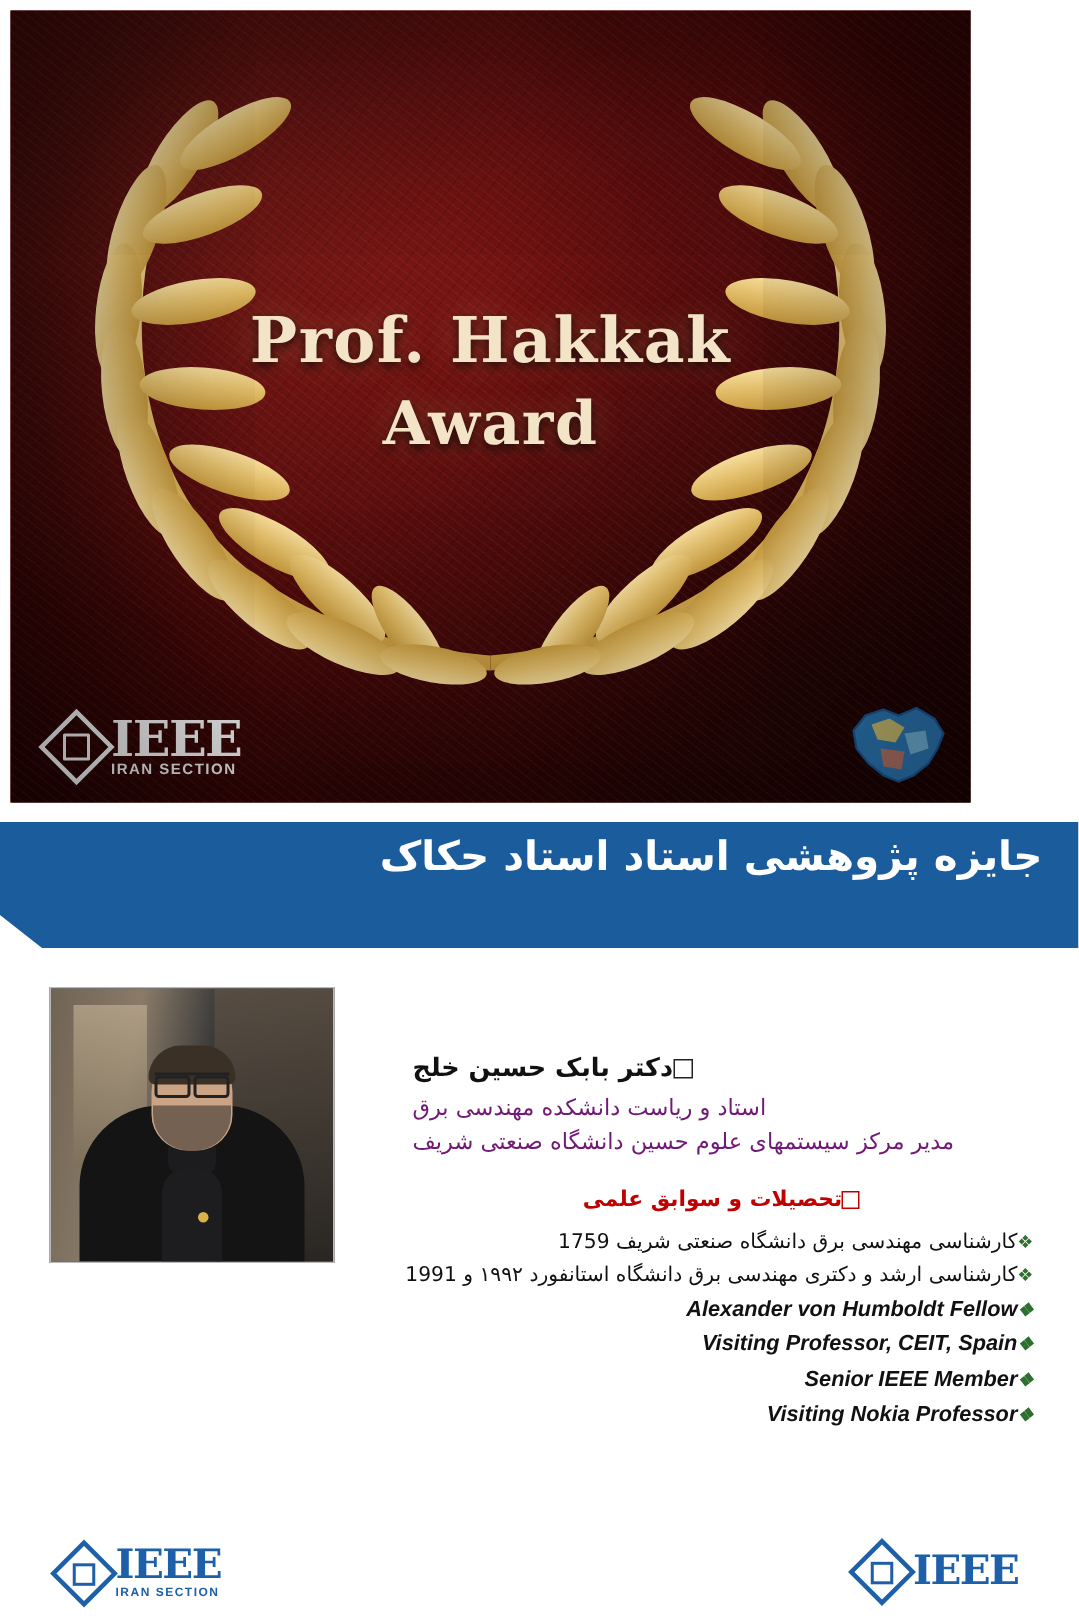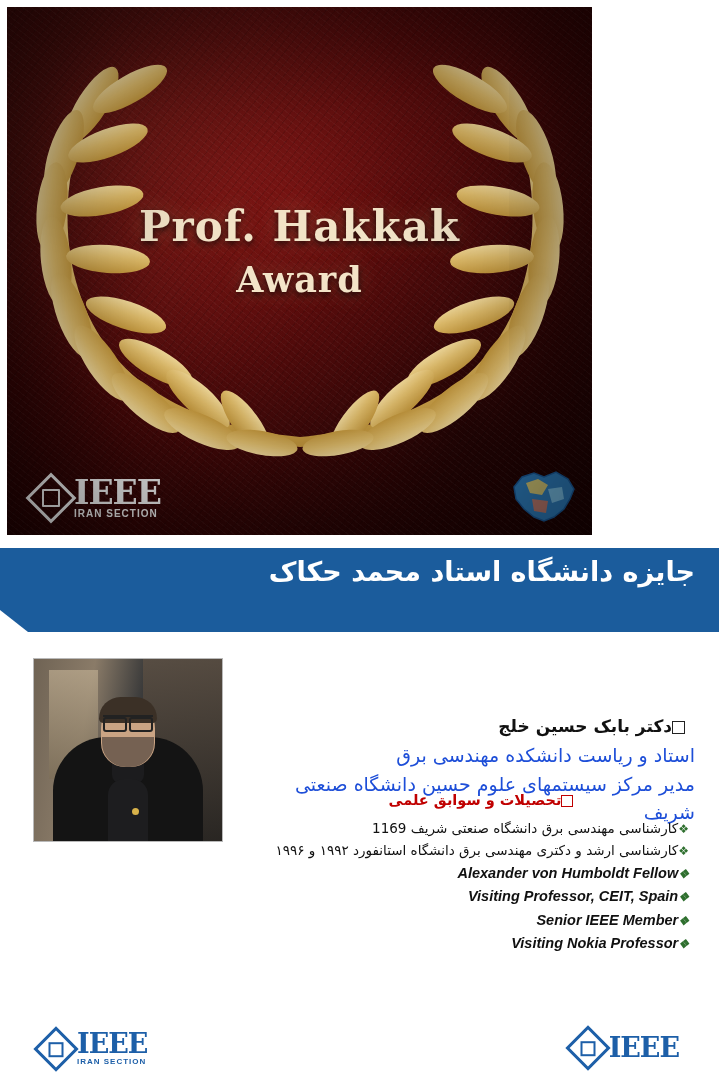--- a/index.html
+++ b/index.html
@@ -13,21 +13,21 @@
     font-family: "Liberation Sans", sans-serif;
     overflow: hidden;
     position: relative;
   }
 
   
   .banner {
     position: absolute;
     left: 7px;
     top: 7px;
-    width: 585px;
+    width: 640px;
     height: 528px;
     background:
       radial-gradient(ellipse at 50% 40%, #7e1212 0%, #5e0d0d 38%, #3d0707 68%, #240303 100%),
       linear-gradient(135deg, #4a0a0a 0%, #6b1010 40%, #2e0505 100%);
     overflow: hidden;
   }
   .banner .grain {
     position: absolute;
     inset: 0;
     background-image:
@@ -58,21 +58,21 @@
     top: 192px;
     text-align: center;
     font-family: "DejaVu Serif", "Liberation Serif", serif;
     font-weight: bold;
     color: #f3e4c8;
     font-size: 42px;
     line-height: 1.35;
     letter-spacing: 1px;
     text-shadow: 0 3px 7px rgba(0,0,0,0.75), 0 0 22px rgba(255,210,140,0.25);
   }
-  .award-title .l2 { display:block; font-size: 35px; }
+  .award-title .l2 { display:block; font-size: 40px; }
 
   
   .ieee-banner {
     position: absolute;
     left: 26px;
     bottom: 16px;
     display: flex;
     align-items: center;
     gap: 5px;
   }
@@ -200,42 +200,42 @@
     content:""; position:absolute; top:0; width:20px; height:11px;
     border:2px solid #222; border-radius:3px;
   }
   .photo .glasses::before { left:0; }
   .photo .glasses::after { right:0; }
   .photo .pin { position:absolute; left:52%; bottom:26px; width:7px; height:7px; background:#d8b24a; border-radius:50%; }
 
   .person-block {
     position: absolute;
     right: 24px;
-    top: 76px;
+    top: 62px;
     width: 420px;
-    text-align: right;
+    text-align: left;
     direction: rtl;
     font-family: "DejaVu Sans", "Liberation Sans", sans-serif;
   }
   .person-name {
     font-size: 17px;
     font-weight: bold;
     color: #111;
     margin-bottom: 5px;
   }
   .person-name .sq {
     display: inline-block;
     width: 11px; height: 11px;
     border: 1.6px solid #222;
     margin-right: 10px;
     vertical-align: middle;
   }
   .person-line {
-    font-size: 19px;
-    color: #1d4ed8;
+    font-size: 15px;
+    color: #701a75;
     line-height: 1.5;
   }
 
   .section-head {
     position: absolute;
     right: 24px;
     top: 152px;
     width: 420px;
     text-align: center;
     direction: rtl;
@@ -381,21 +381,21 @@
     <path d="M24 34 L40 36 L38 48 L26 46 Z" fill="#e07a5a" opacity="0.8"></path>
   </svg>
 
   <div class="vignette"></div>
 </div>
 
 <div class="header-band">
   <div class="bar"></div>
   <div class="notch"></div>
   <div class="bar2"></div>
-  <div class="header-title">جایزه دانشگاه استاد محمد حکاک</div>
+  <div class="header-title">جایزه پژوهشی استاد استاد حکاک</div>
 </div>
 
 <div class="content">
 
   <div class="photo">
     <div class="bg-l"></div>
     <div class="bg-r"></div>
     <div class="door"></div>
     <div class="suit"></div>
     <div class="neck"></div>
@@ -414,24 +414,24 @@
     <div class="person-line">استاد و ریاست دانشکده مهندسی برق</div>
     <div class="person-line">مدیر مرکز سیستمهای علوم حسین دانشگاه صنعتی شریف</div>
   </div>
 
   <div class="section-head">
     <span class="sq"></span><span>تحصیلات و سوابق علمی</span>
   </div>
 
   <div class="bullets">
     <div class="b">
-      <span class="mk">❖</span><span>کارشناسی مهندسی برق دانشگاه صنعتی شریف 1169</span>
+      <span class="mk">❖</span><span>کارشناسی مهندسی برق دانشگاه صنعتی شریف 1759</span>
     </div>
     <div class="b">
-      <span class="mk">❖</span><span>کارشناسی ارشد و دکتری مهندسی برق دانشگاه استانفورد ۱۹۹۲ و ۱۹۹۶</span>
+      <span class="mk">❖</span><span>کارشناسی ارشد و دکتری مهندسی برق دانشگاه استانفورد ۱۹۹۲ و 1991</span>
     </div>
     <div class="b en">
       <span class="mk">❖</span><span class="t">Alexander von Humboldt Fellow</span>
     </div>
     <div class="b en">
       <span class="mk">❖</span><span class="t">Visiting Professor, CEIT, Spain</span>
     </div>
     <div class="b en">
       <span class="mk">❖</span><span class="t">Senior IEEE Member</span>
     </div>

